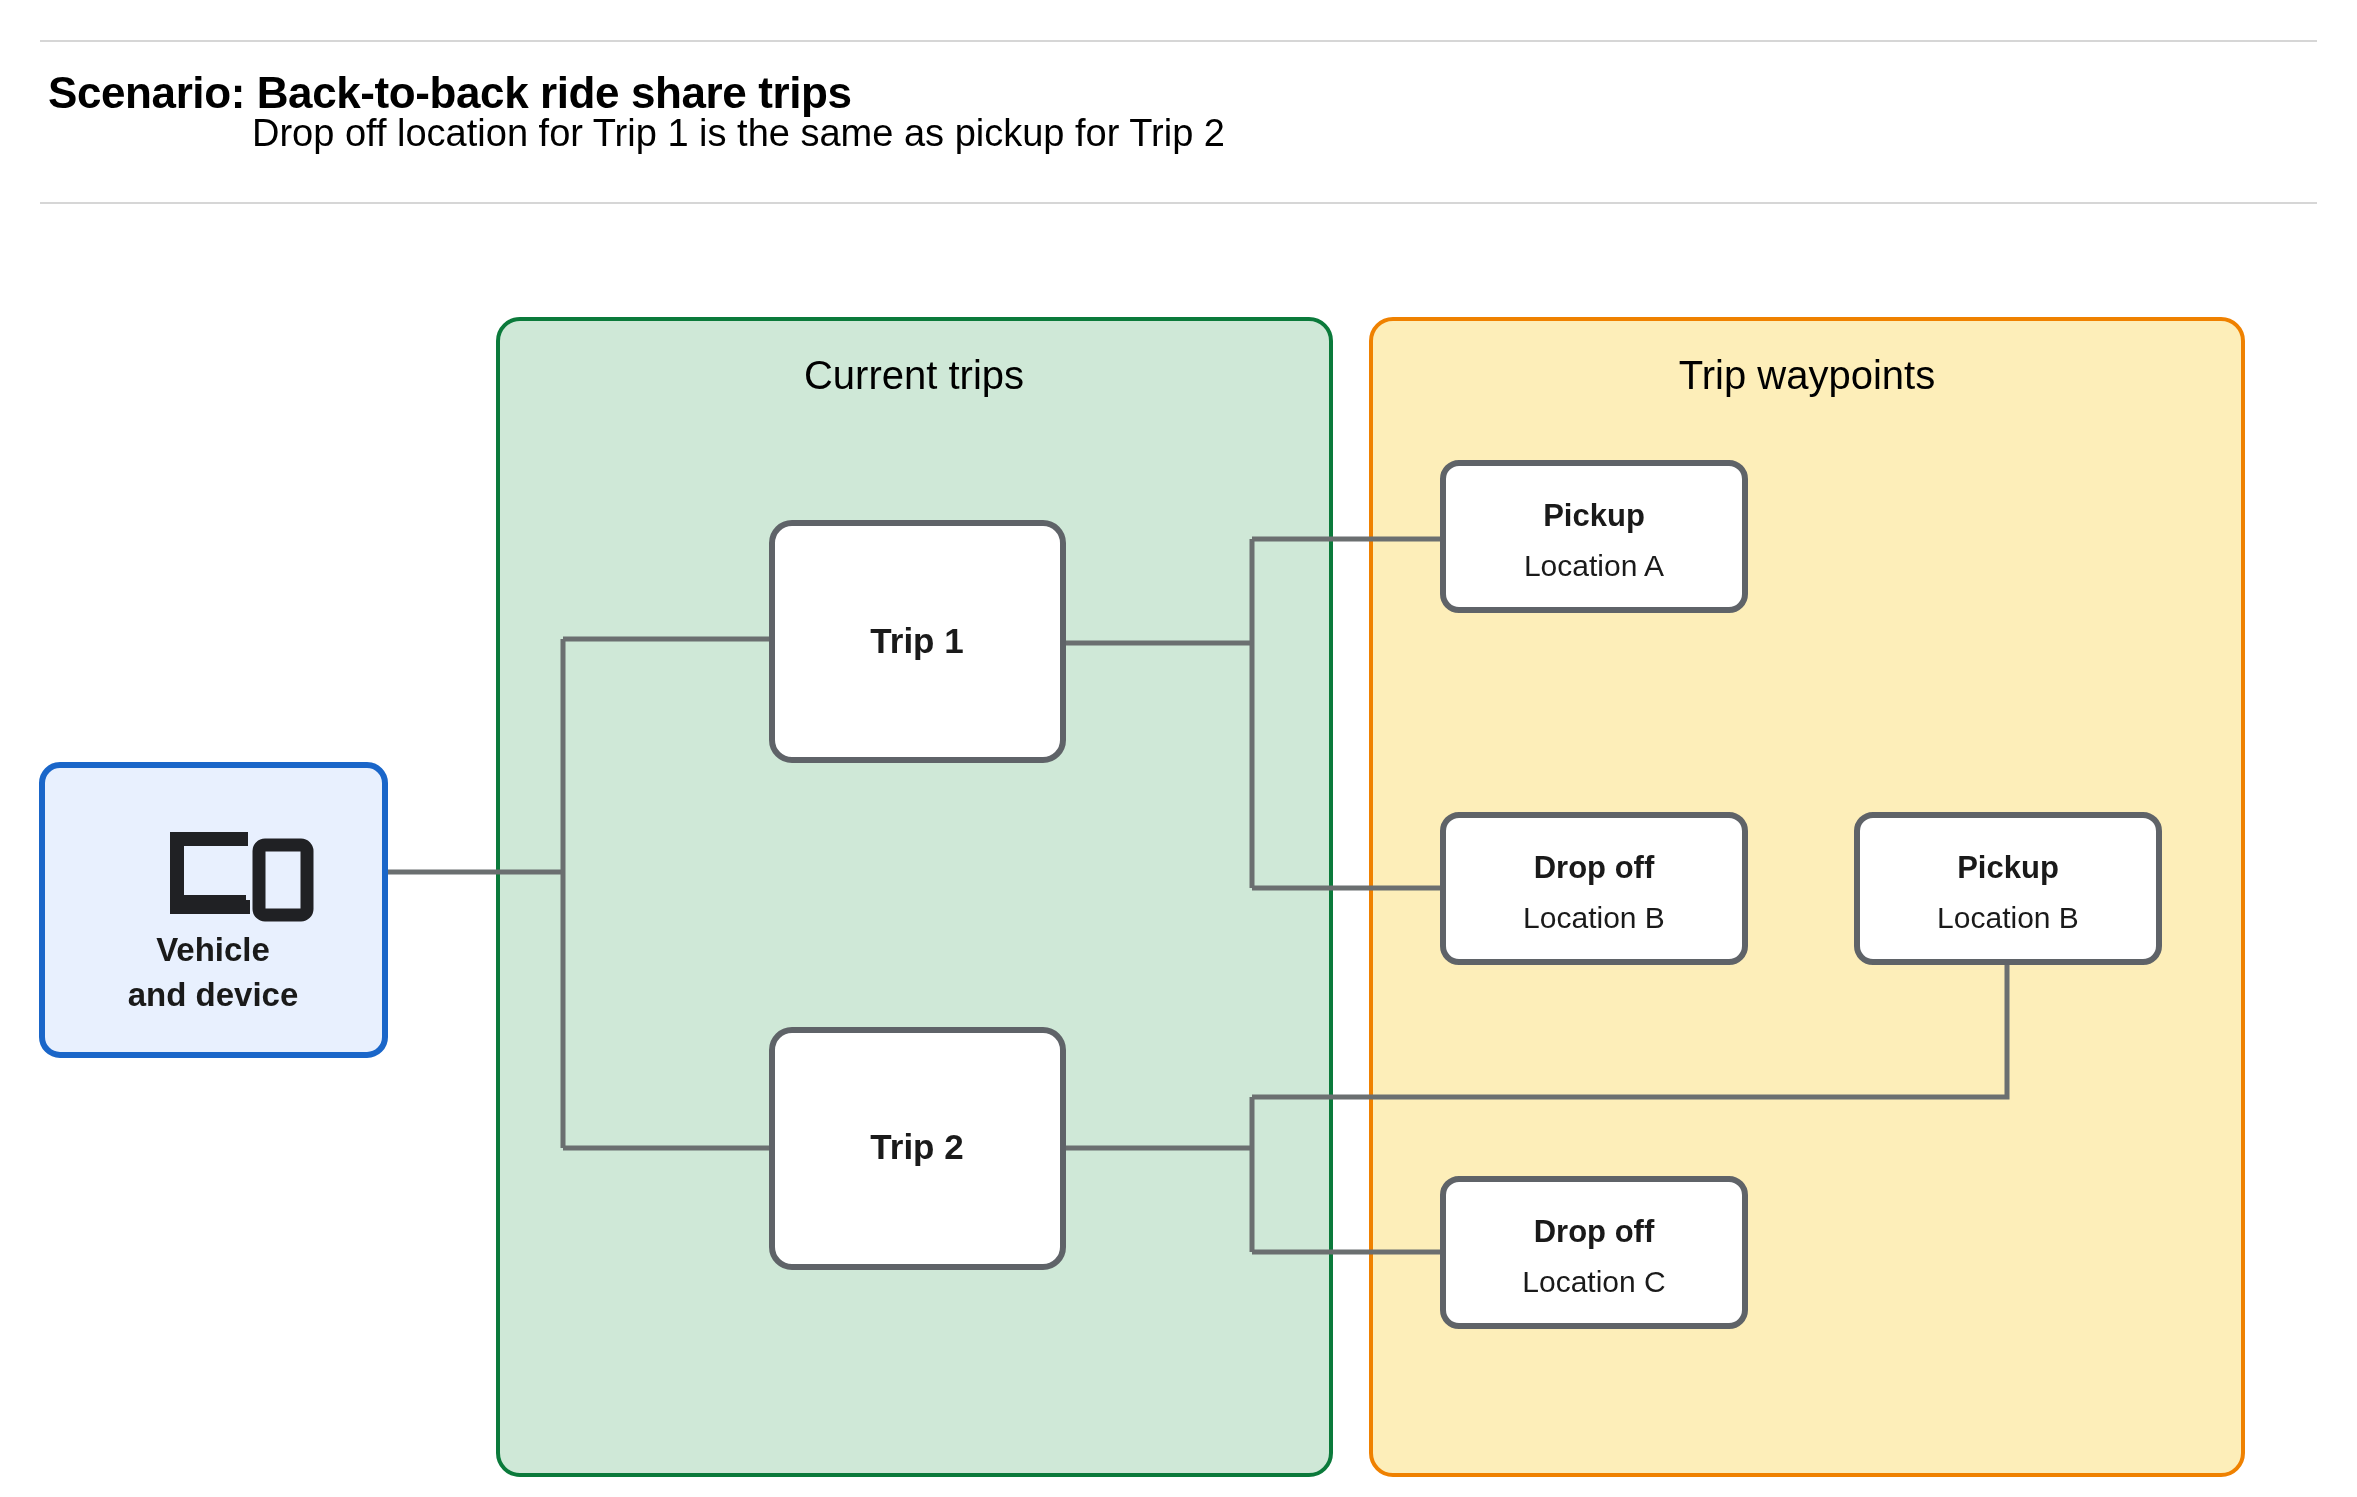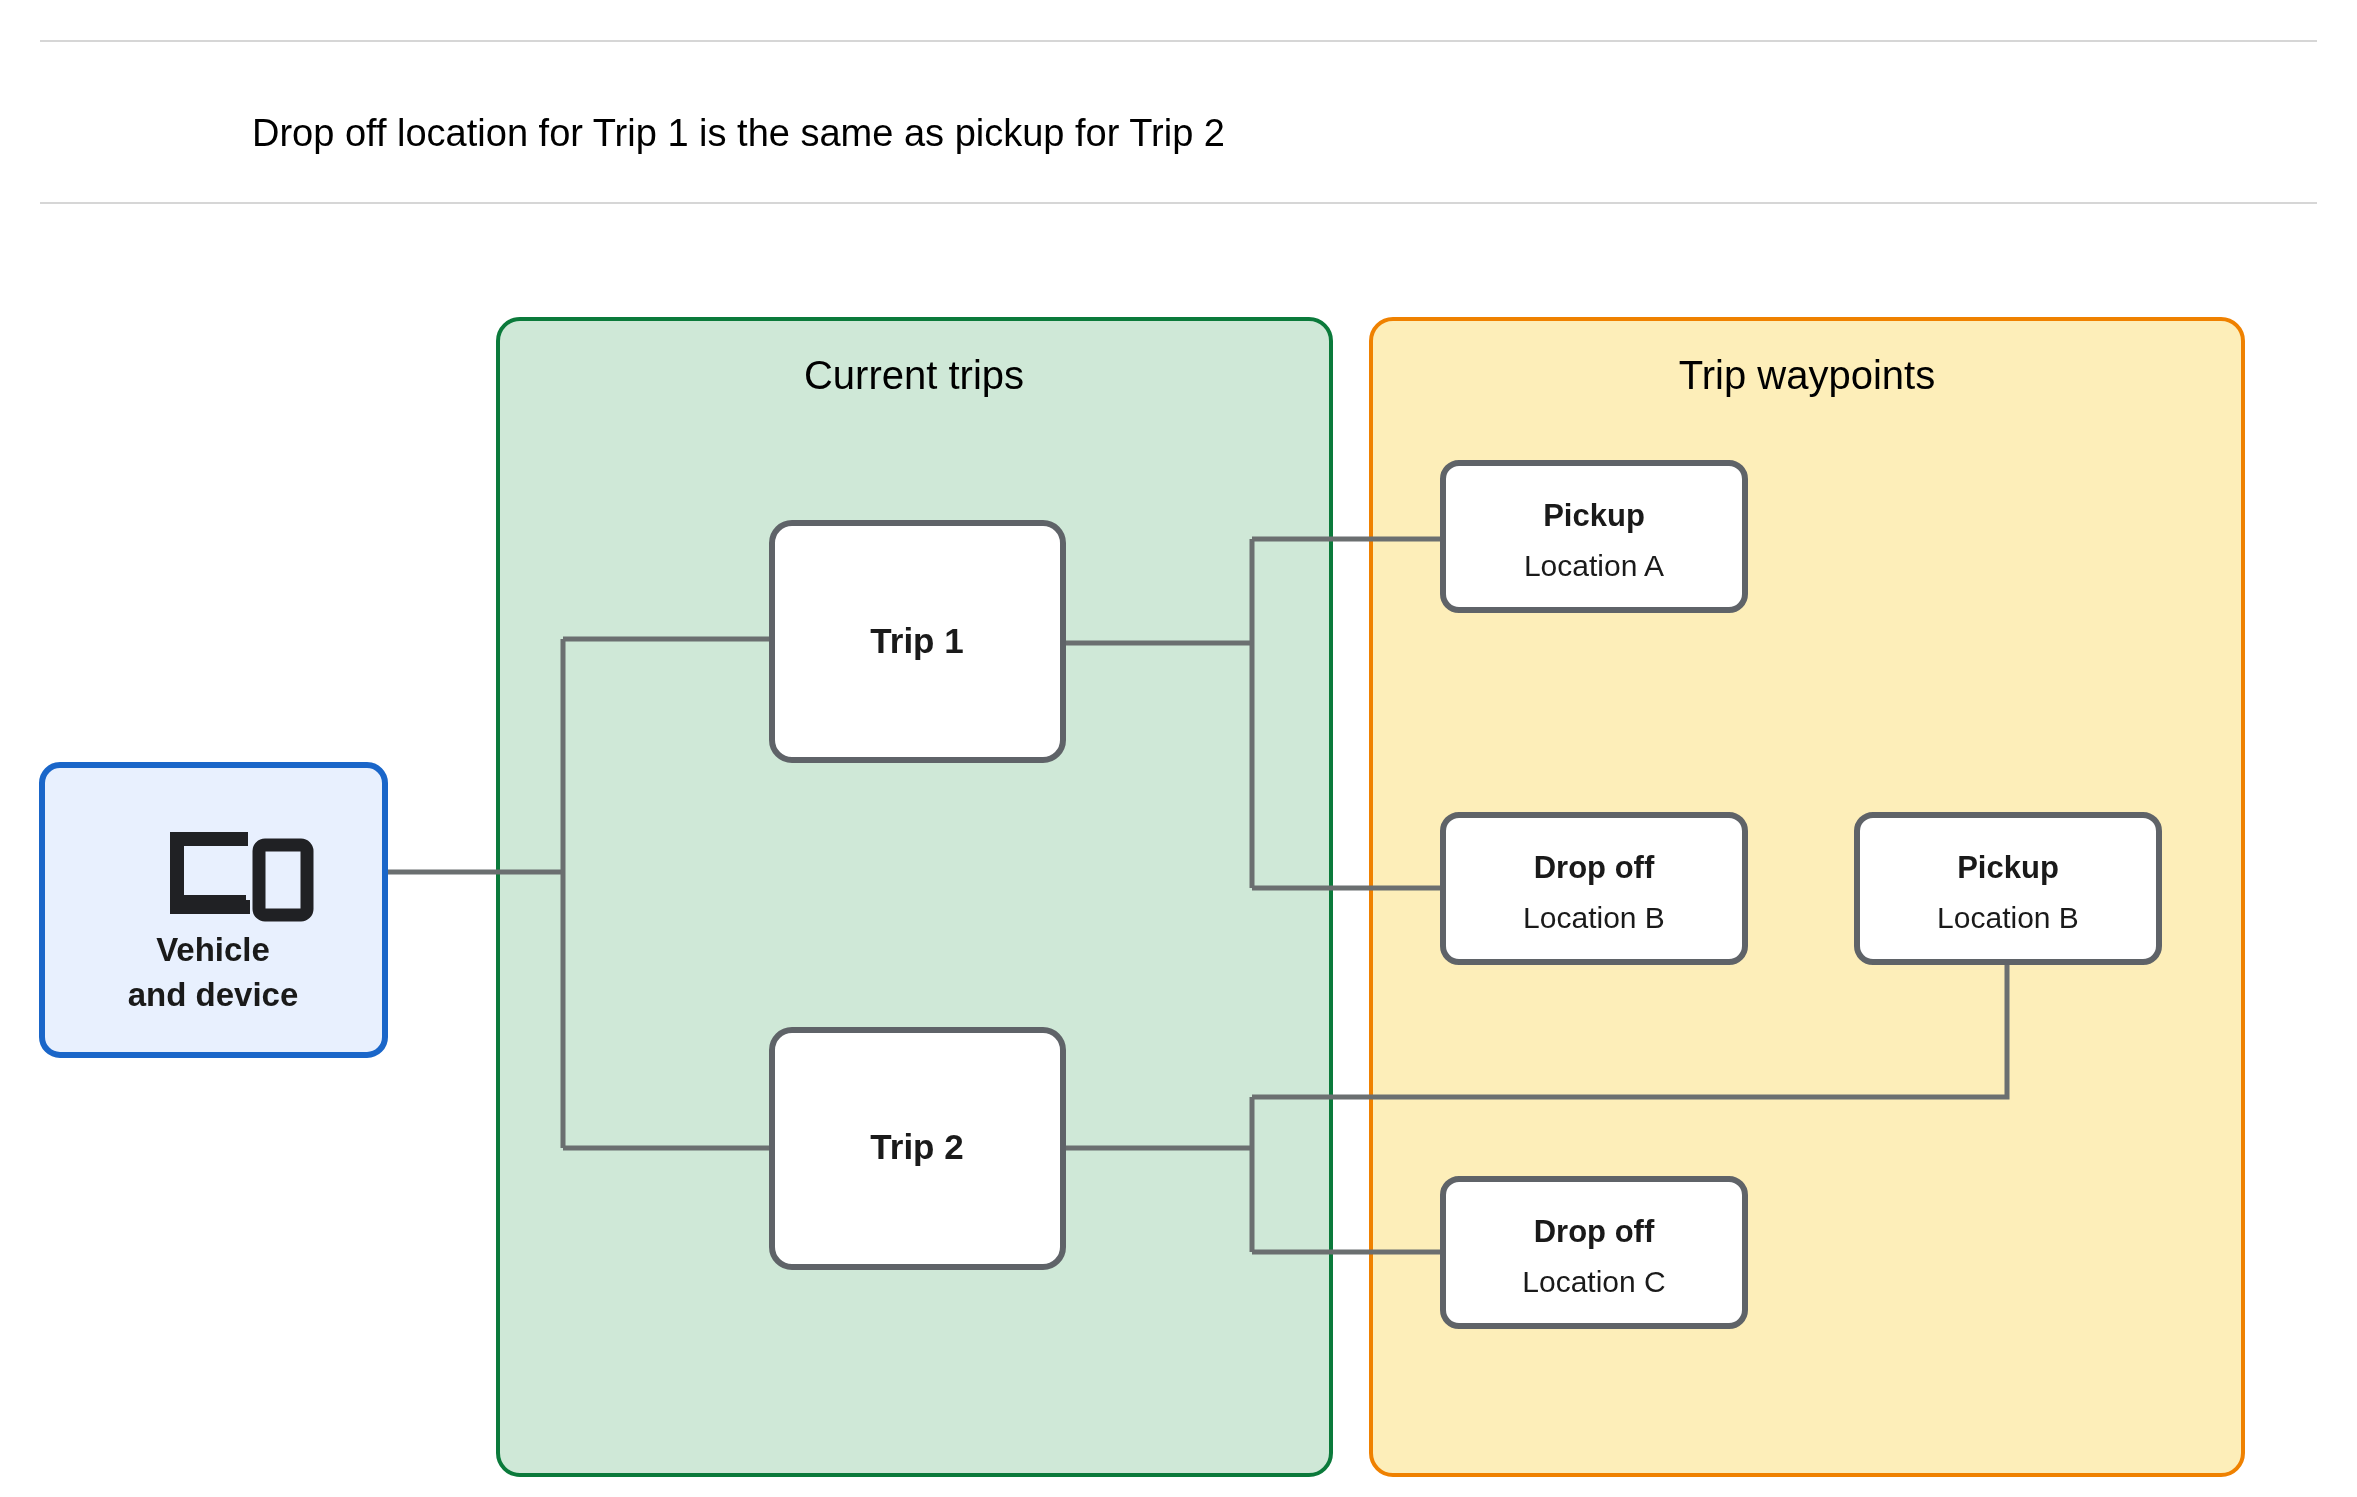--- a/index.html
+++ b/index.html
@@ -109,20 +109,21 @@
     stroke: #5f6368;
     stroke-width: 6;
   }
 </style>
 </head>
 <body>
 
 <div id="page">
 
   <div class="hdr-rule top"></div>
+  <div class="hdr-title">Scenario: Back-to-back ride share trips</div>
   <div class="hdr-sub">Drop off  location for Trip 1 is the same as pickup for Trip 2</div>
   <div class="hdr-rule bottom"></div>
 
   <svg id="diagram" viewBox="0 0 2357 1497">
 
     <g>
       <rect x="498" y="319" width="833" height="1156" rx="22" ry="22" fill="#cfe8d7" stroke="#0b7a3b" stroke-width="4"></rect>
       <text class="panel-title" x="914" y="378">Current trips</text>
     </g>
 

